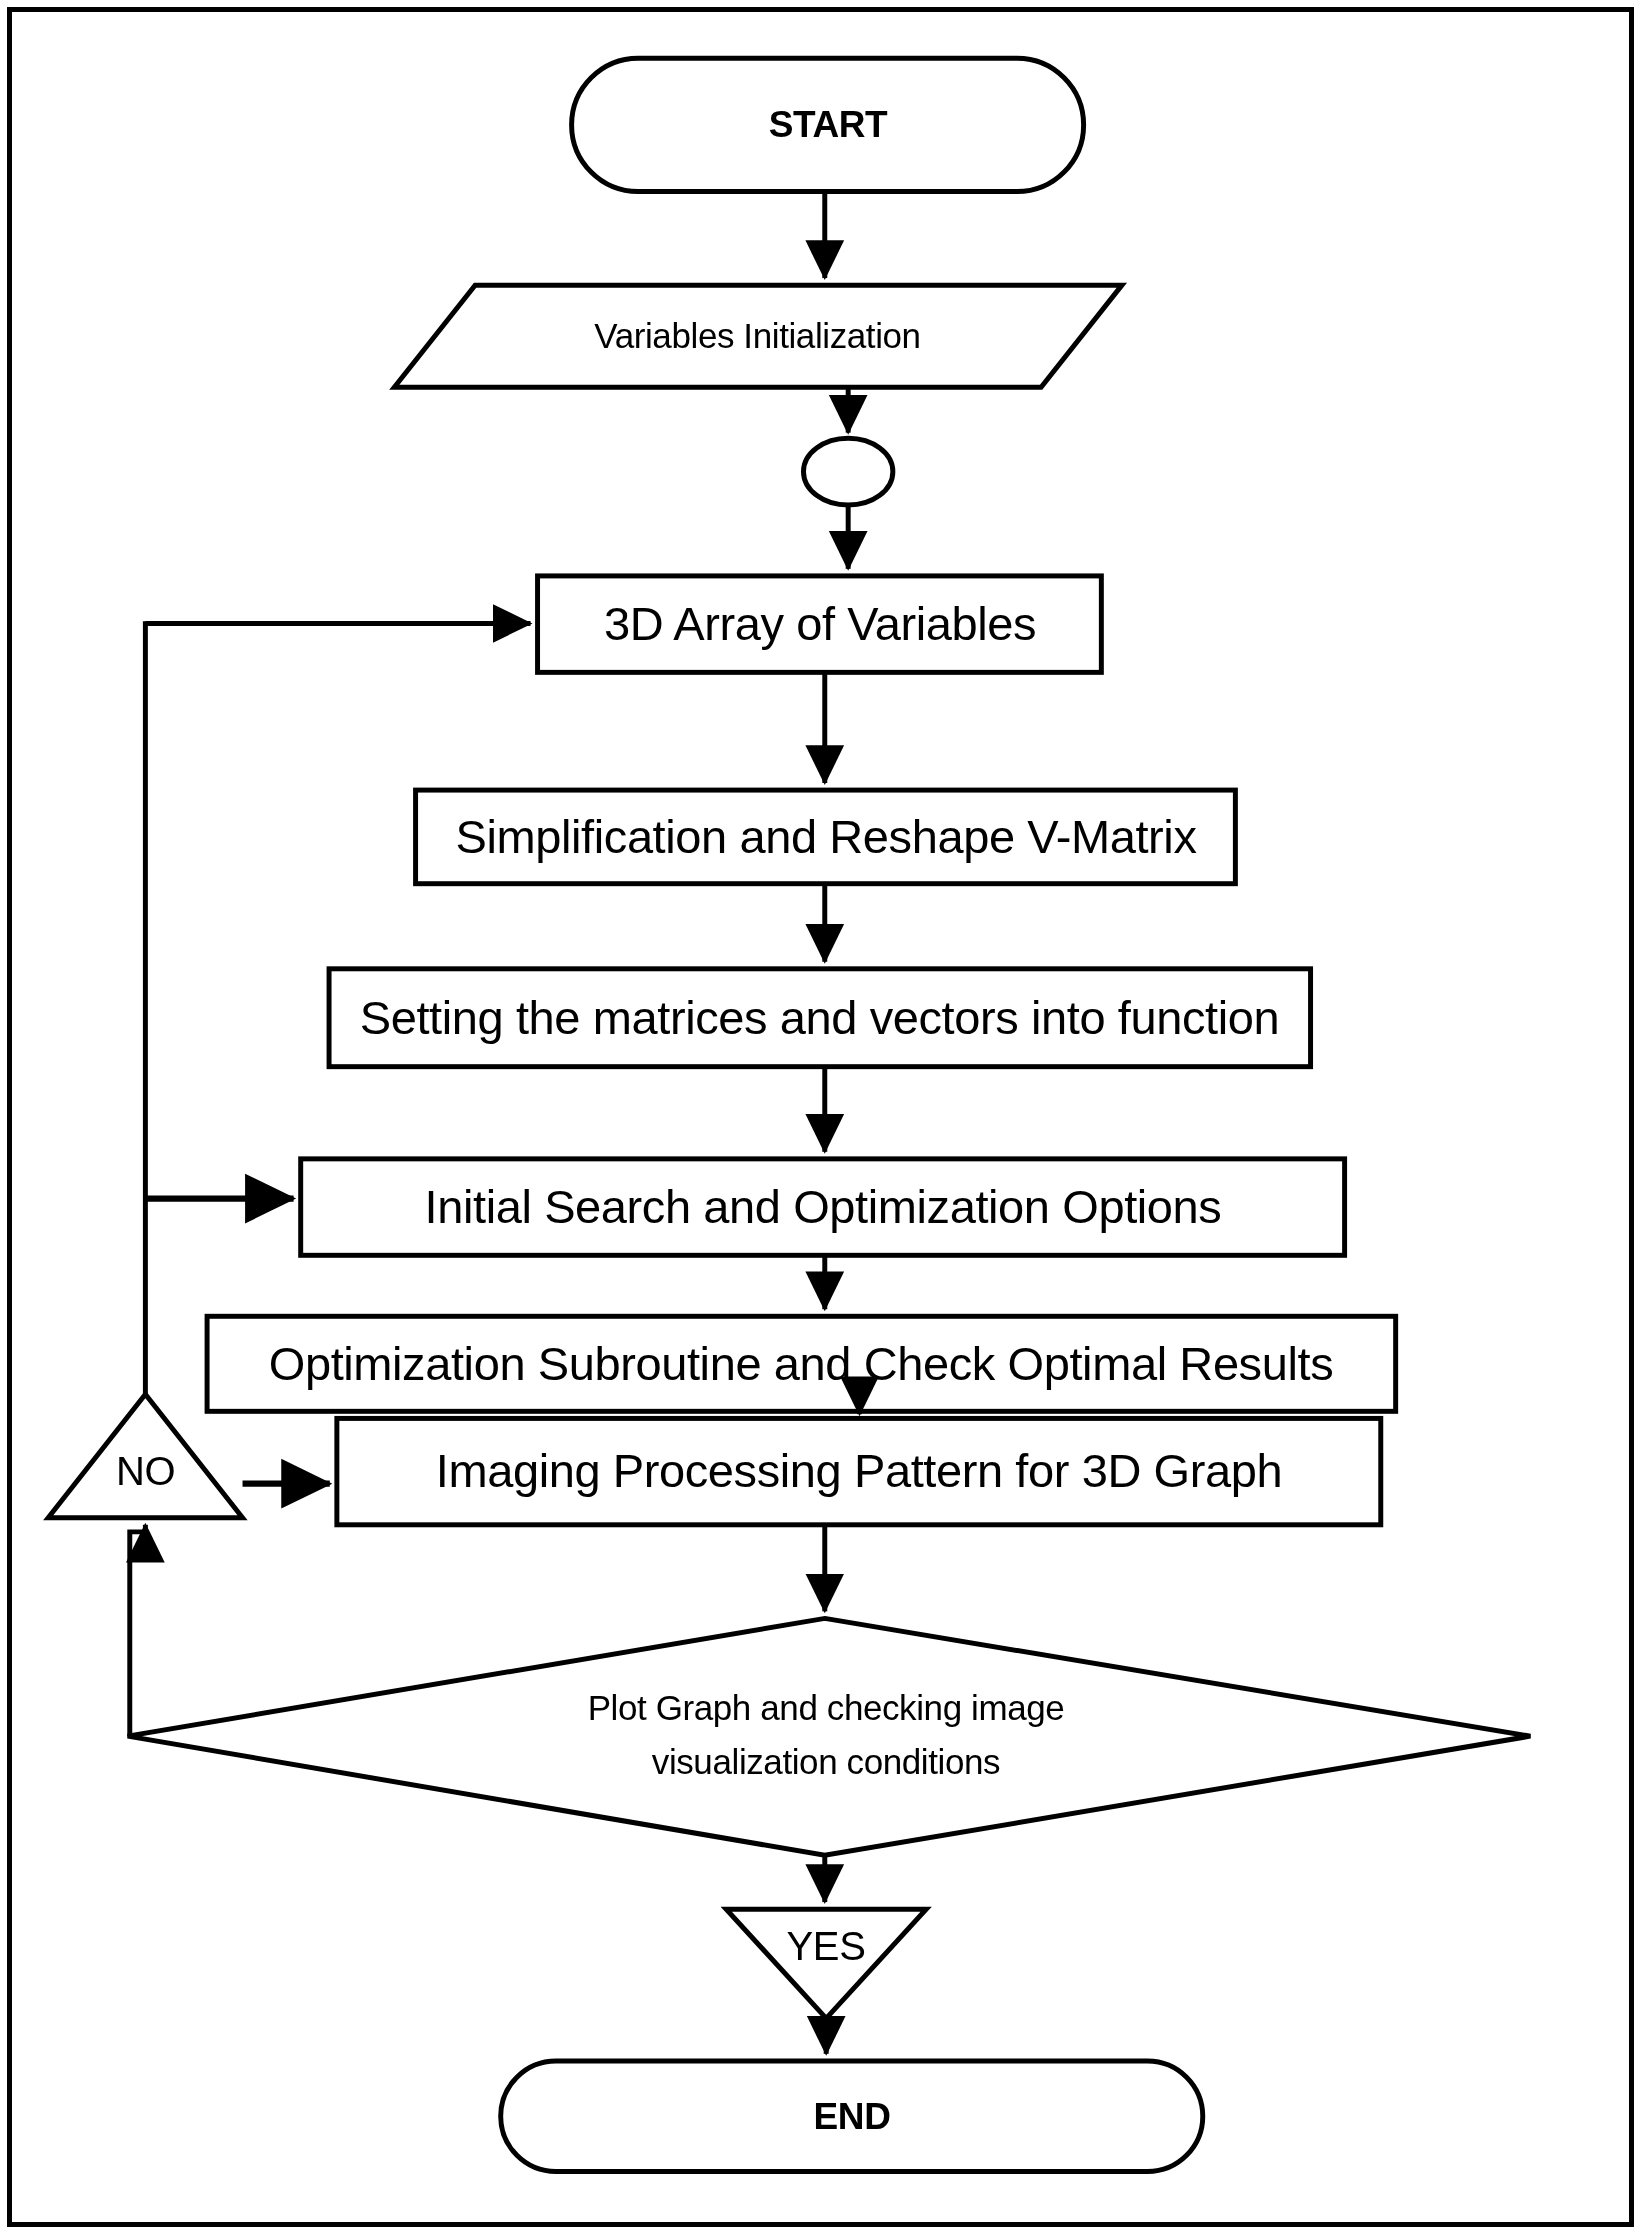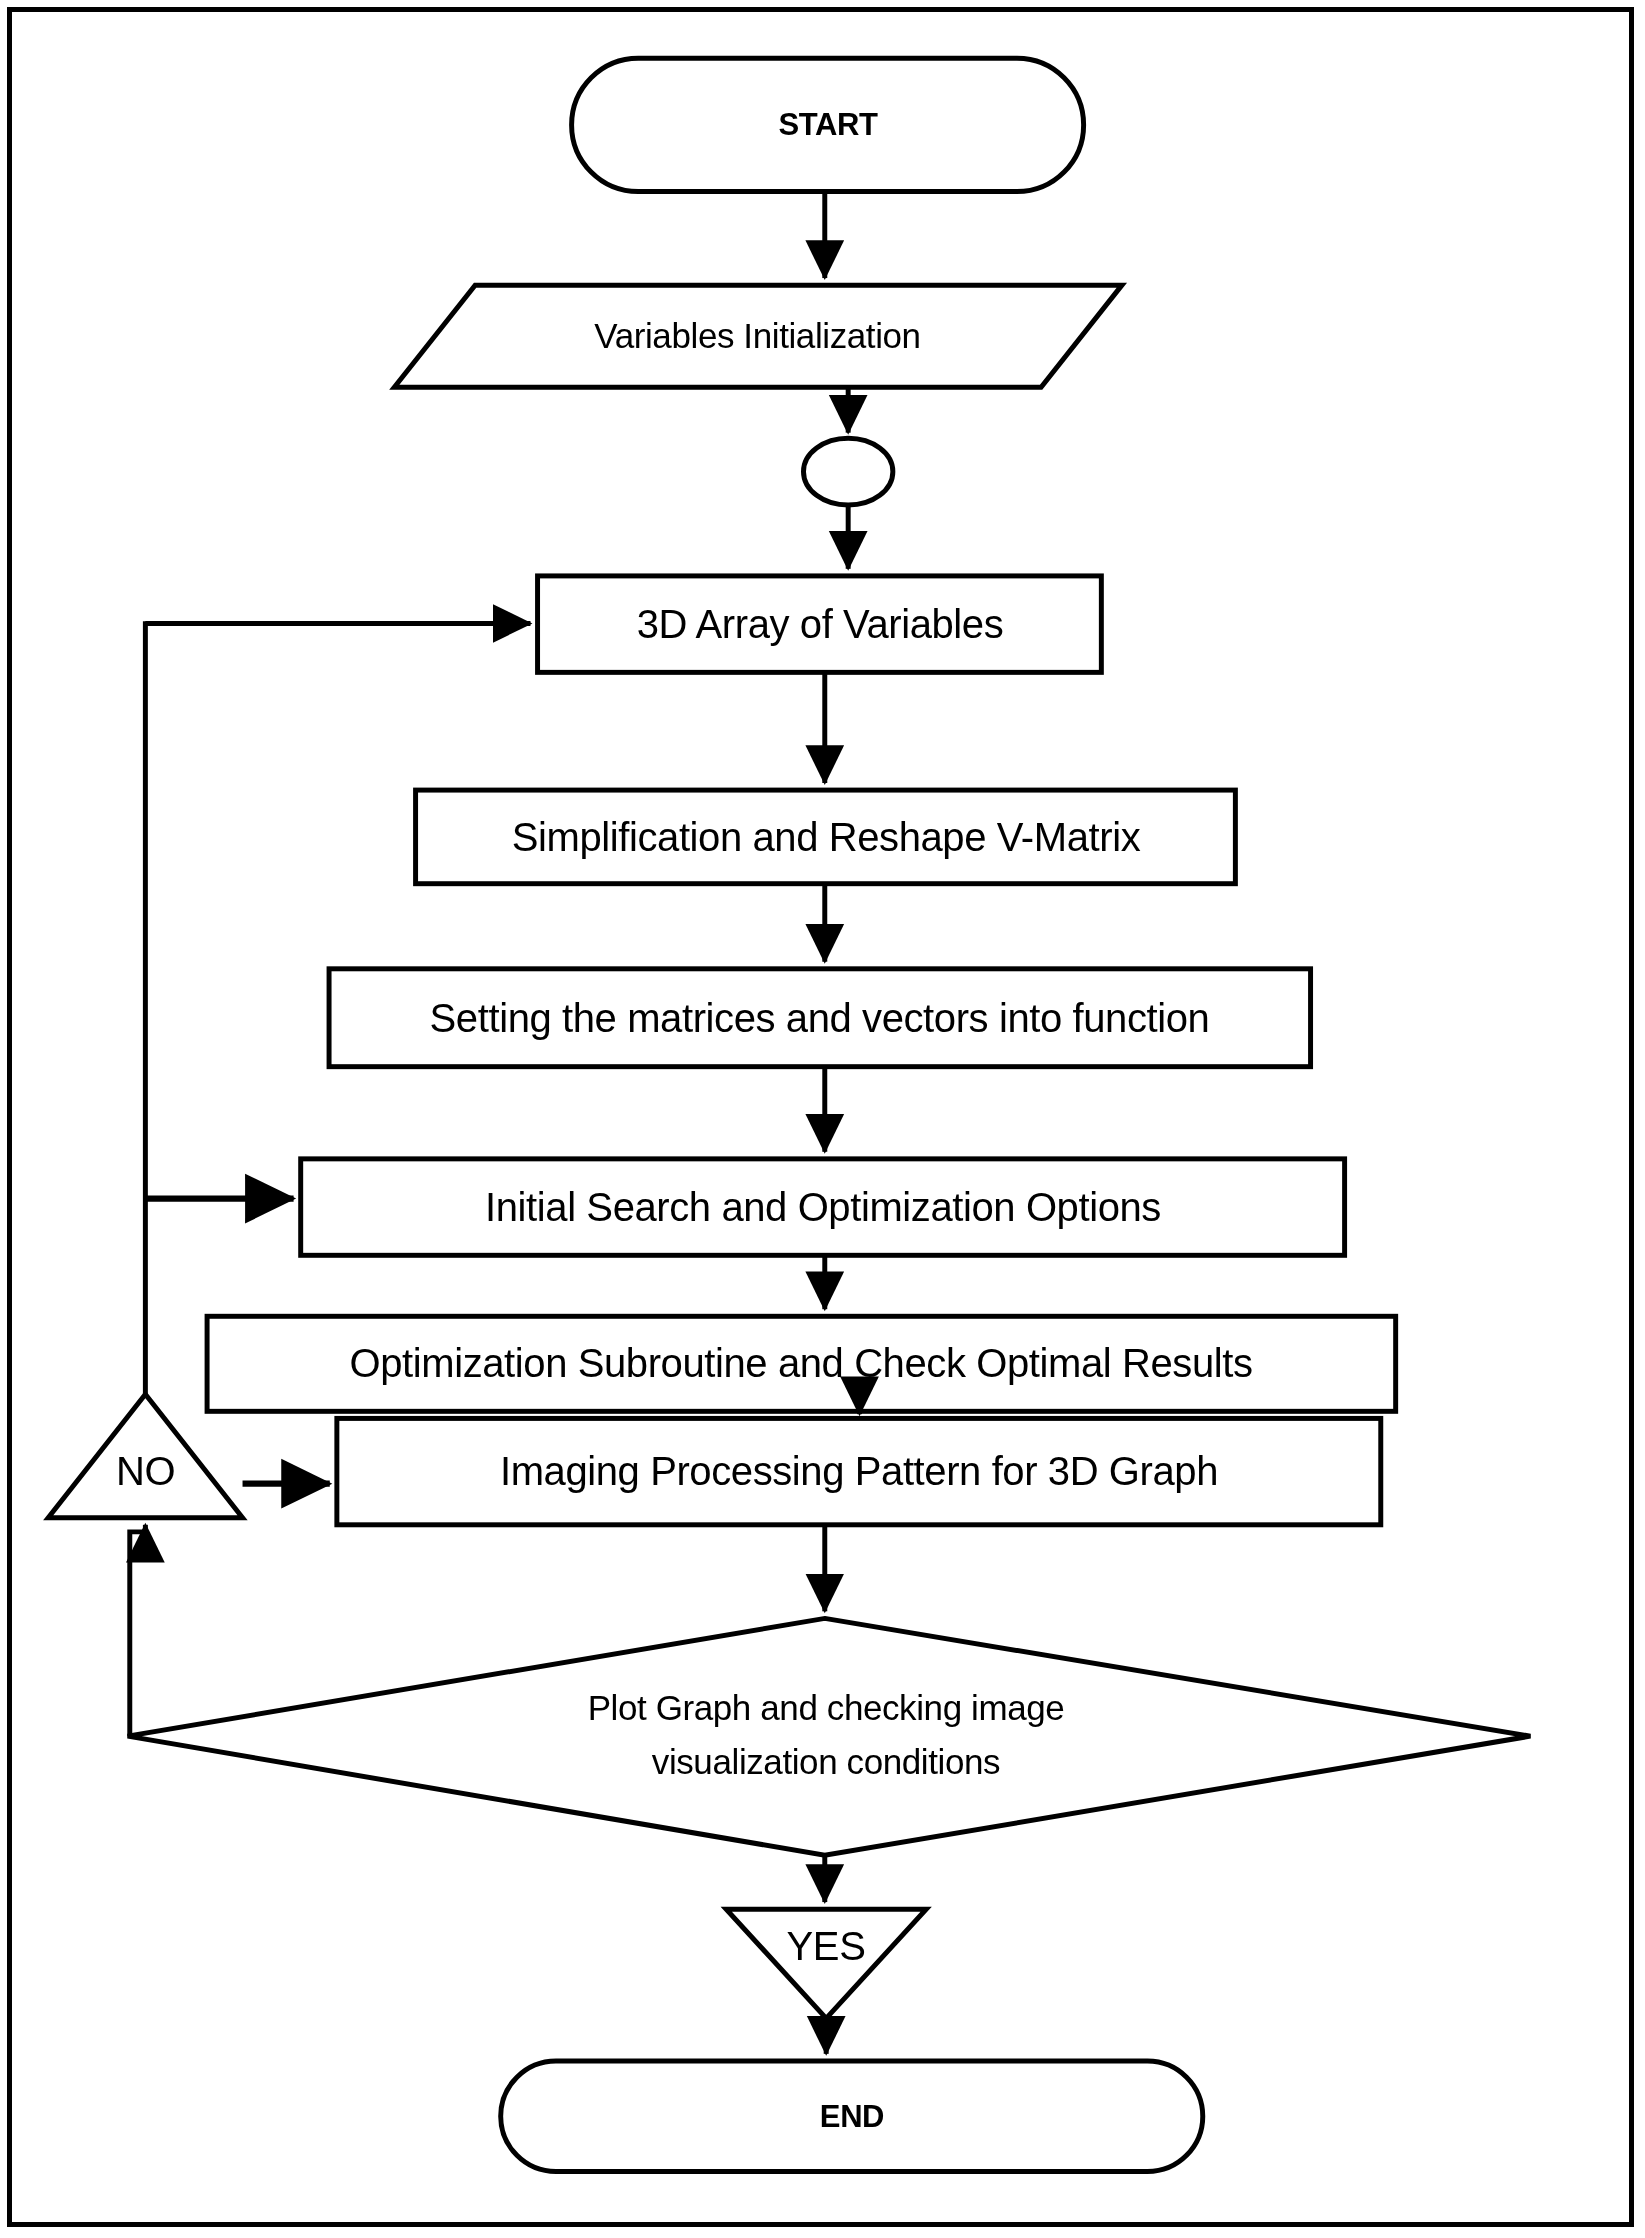--- a/index.html
+++ b/index.html
@@ -30,22 +30,22 @@
     position:absolute;
     display:flex;
     align-items:center;
     justify-content:center;
     text-align:center;
     color:#000000;
     pointer-events:none;
     line-height:1.22;
     letter-spacing:-0.4px;
   }
-  .terminal-label{ font-size:31px; font-weight:bold; }
-  .proc-label{ font-size:40px; font-weight:normal; }
+  .terminal-label{ font-size:37px; font-weight:bold; }
+  .proc-label{ font-size:47px; font-weight:normal; }
   .io-label{ font-size:35px; font-weight:normal; }
   .decision-label{ font-size:35px; font-weight:normal;margin-top:32px; }
   .branch-label{ font-size:40px; font-weight:normal; }
 </style>
 </head>
 <body>
 
 <div id="page">
 
   <div id="frame"></div>

